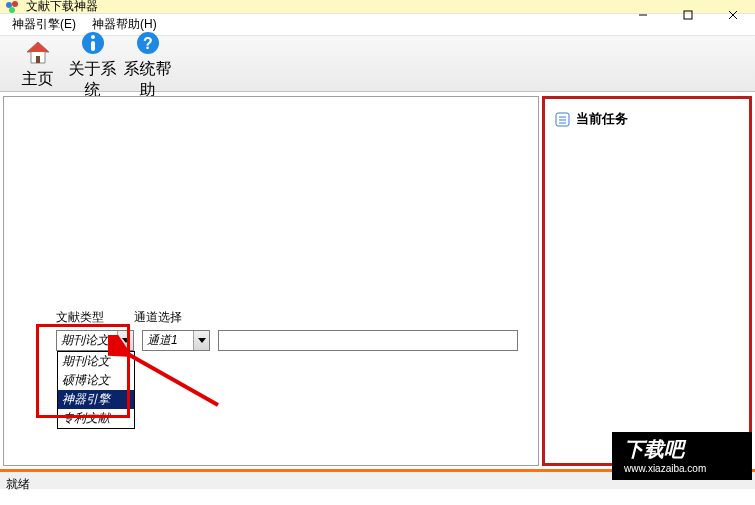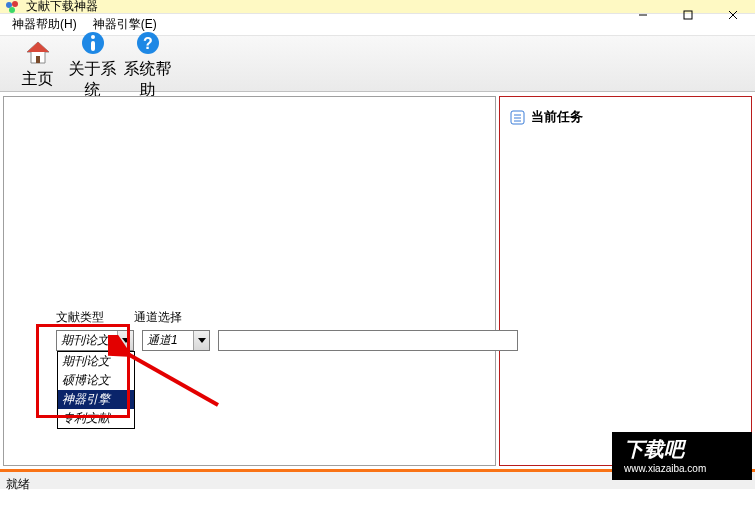--- a/index.html
+++ b/index.html
@@ -14,21 +14,21 @@
 .menubar { height: 22px; display: flex; align-items: center; padding: 0 4px; background: #fff; border-bottom: 1px solid #e5e5e5; }
 .menubar .menu-item { padding: 2px 8px; }
 
 .toolbar { height: 56px; background: linear-gradient(#f8f8f8, #eaeaea); border-bottom: 1px solid #c0c0c0; display: flex; padding: 2px 10px 0; }
 .toolbar .tbtn { width: 55px; display: flex; flex-direction: column; align-items: center; justify-content: center; gap: 2px; }
 .toolbar .tbtn .ticon { width: 28px; height: 28px; }
 .toolbar .tbtn .tlabel { font-size: 16px; text-align: center; }
 
 .client { display: flex; height: calc(505px - 30px - 22px - 56px - 20px); border-top: 1px solid #fff; }
 .main-pane { flex: 1; background: #fff; border: 1px solid #9f9f9f; margin: 3px 0 3px 3px; position: relative; }
-.side-pane { width: 253px; background: #fff; border: 1px solid #b91c1c; margin: 3px 3px 3px 3px; padding: 8px 8px; }
+.side-pane { width: 210px; background: #fff; border: 3px solid #b91c1c; margin: 3px 3px 3px 3px; padding: 8px 8px; }
 .side-item { display: flex; align-items: center; gap: 6px; padding: 3px 2px; font-size: 13px; font-weight: bold; }
 .side-item .sicon { width: 15px; height: 15px; }
 
 .form-area { position: absolute; left: 52px; top: 212px; }
 .labels-row { display: flex; gap: 30px; margin-bottom: 4px; }
 .labels-row .flabel { font-size: 12px; }
 .controls-row { display: flex; gap: 8px; align-items: center; }
 
 .combo { position: relative; height: 21px; border: 1px solid #7a7a7a; background: #fff; display: flex; align-items: center; font-size: 12px; font-style: italic; }
 .combo .combo-text { flex: 1; padding: 0 4px; white-space: nowrap; }
@@ -76,22 +76,22 @@
     <div class="win-btn close">
         <svg width="10" height="10">
           <line x1="1" y1="1" x2="9" y2="9" stroke="#000" stroke-width="1"></line>
           <line x1="9" y1="1" x2="1" y2="9" stroke="#000" stroke-width="1"></line>
         </svg>
       </div>
   </div>
 </div>
 
 <div class="menubar">
+  <div class="menu-item">神器引擎(E)</div>
   <div class="menu-item">神器帮助(H)</div>
-  <div class="menu-item">神器引擎(E)</div>
 </div>
 
 <div class="toolbar">
   <div class="tbtn">
     <span class="ticon">
       <svg viewBox="0 0 28 28">
           <polygon points="14,3 25,13 21,13 21,24 7,24 7,13 3,13" fill="#fff" stroke="#8a8a8a"></polygon>
           <polygon points="14,3 25,13 3,13" fill="#d84a3b"></polygon>
           <rect x="12" y="17" width="4" height="7" fill="#7a4a2a"></rect>
         </svg>

